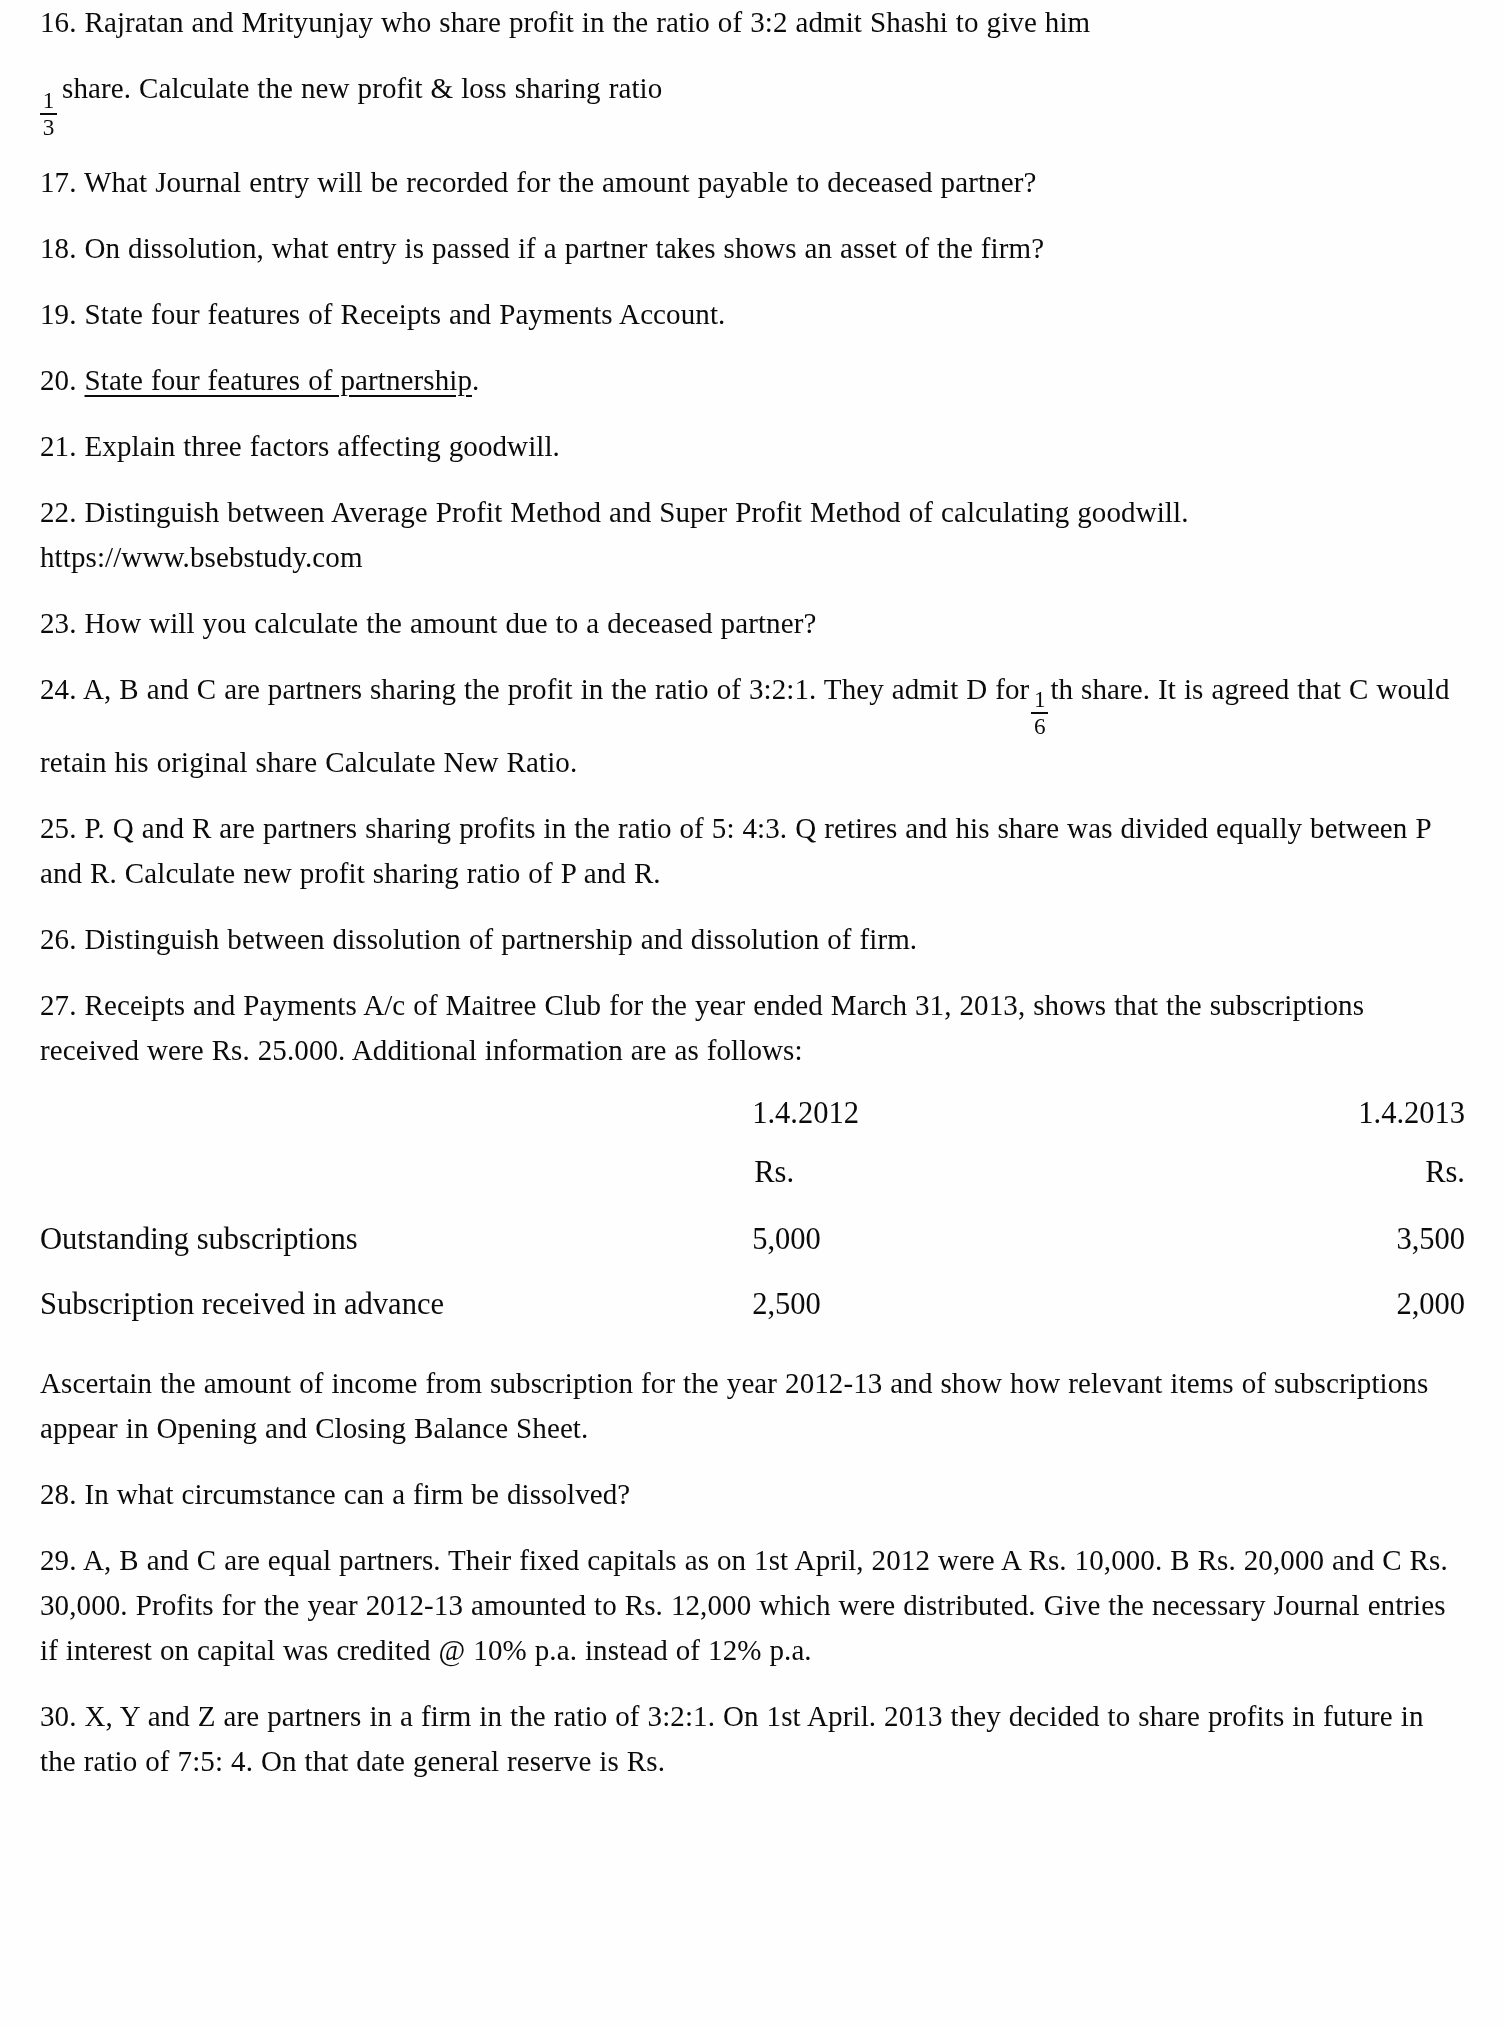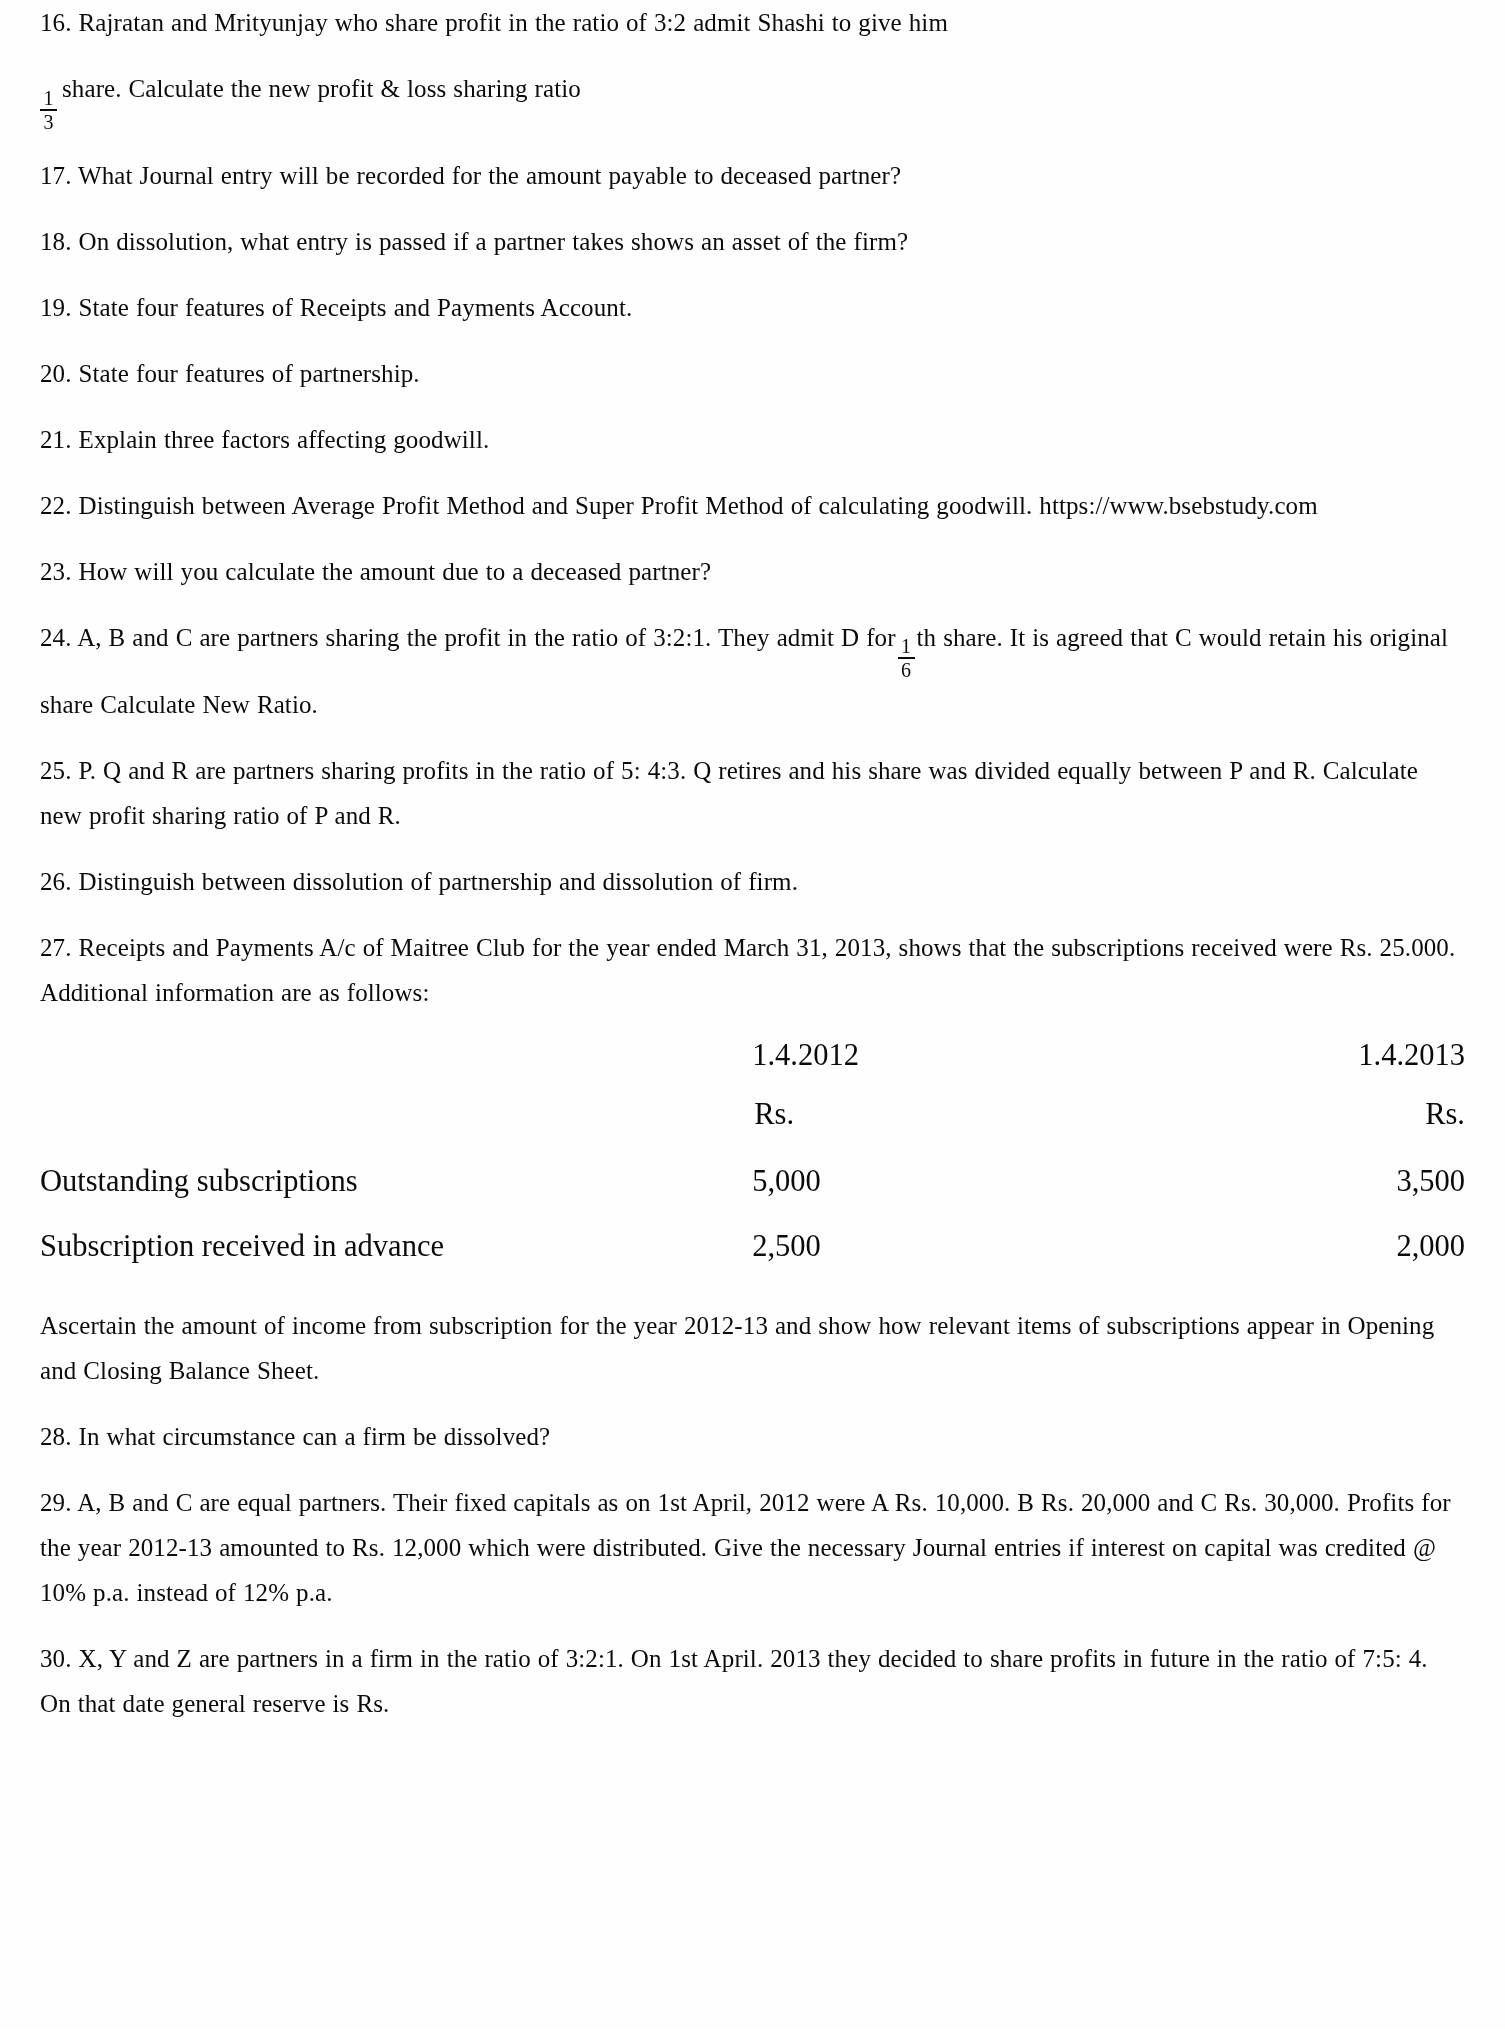--- a/index.html
+++ b/index.html
@@ -17,31 +17,32 @@
   }
   .page {
     position: relative;
     width: 1505px;
     height: 2034px;
     background: #fefefe;
     box-sizing: border-box;
     padding: 0px 40px 0px 40px;
   }
   .q {
-    font-size: 25px;
+    font-size: 29px;
     line-height: 45px;
     margin: 0 0 21px 0;
     text-align: left;
     letter-spacing: 0.1px;
     word-spacing: 0.6px;
     color: #0b0b0b;
   }
   .q.tight { margin-bottom: 18px; }
   .q.first { margin-top: 0; }
   .underline-span {
+    text-decoration: underline;
     text-underline-offset: 5px;
     text-decoration-thickness: 2px;
   }
   
   .frac {
     display: inline-flex;
     flex-direction: column;
     align-items: center;
     justify-content: center;
     vertical-align: -0.42em;

